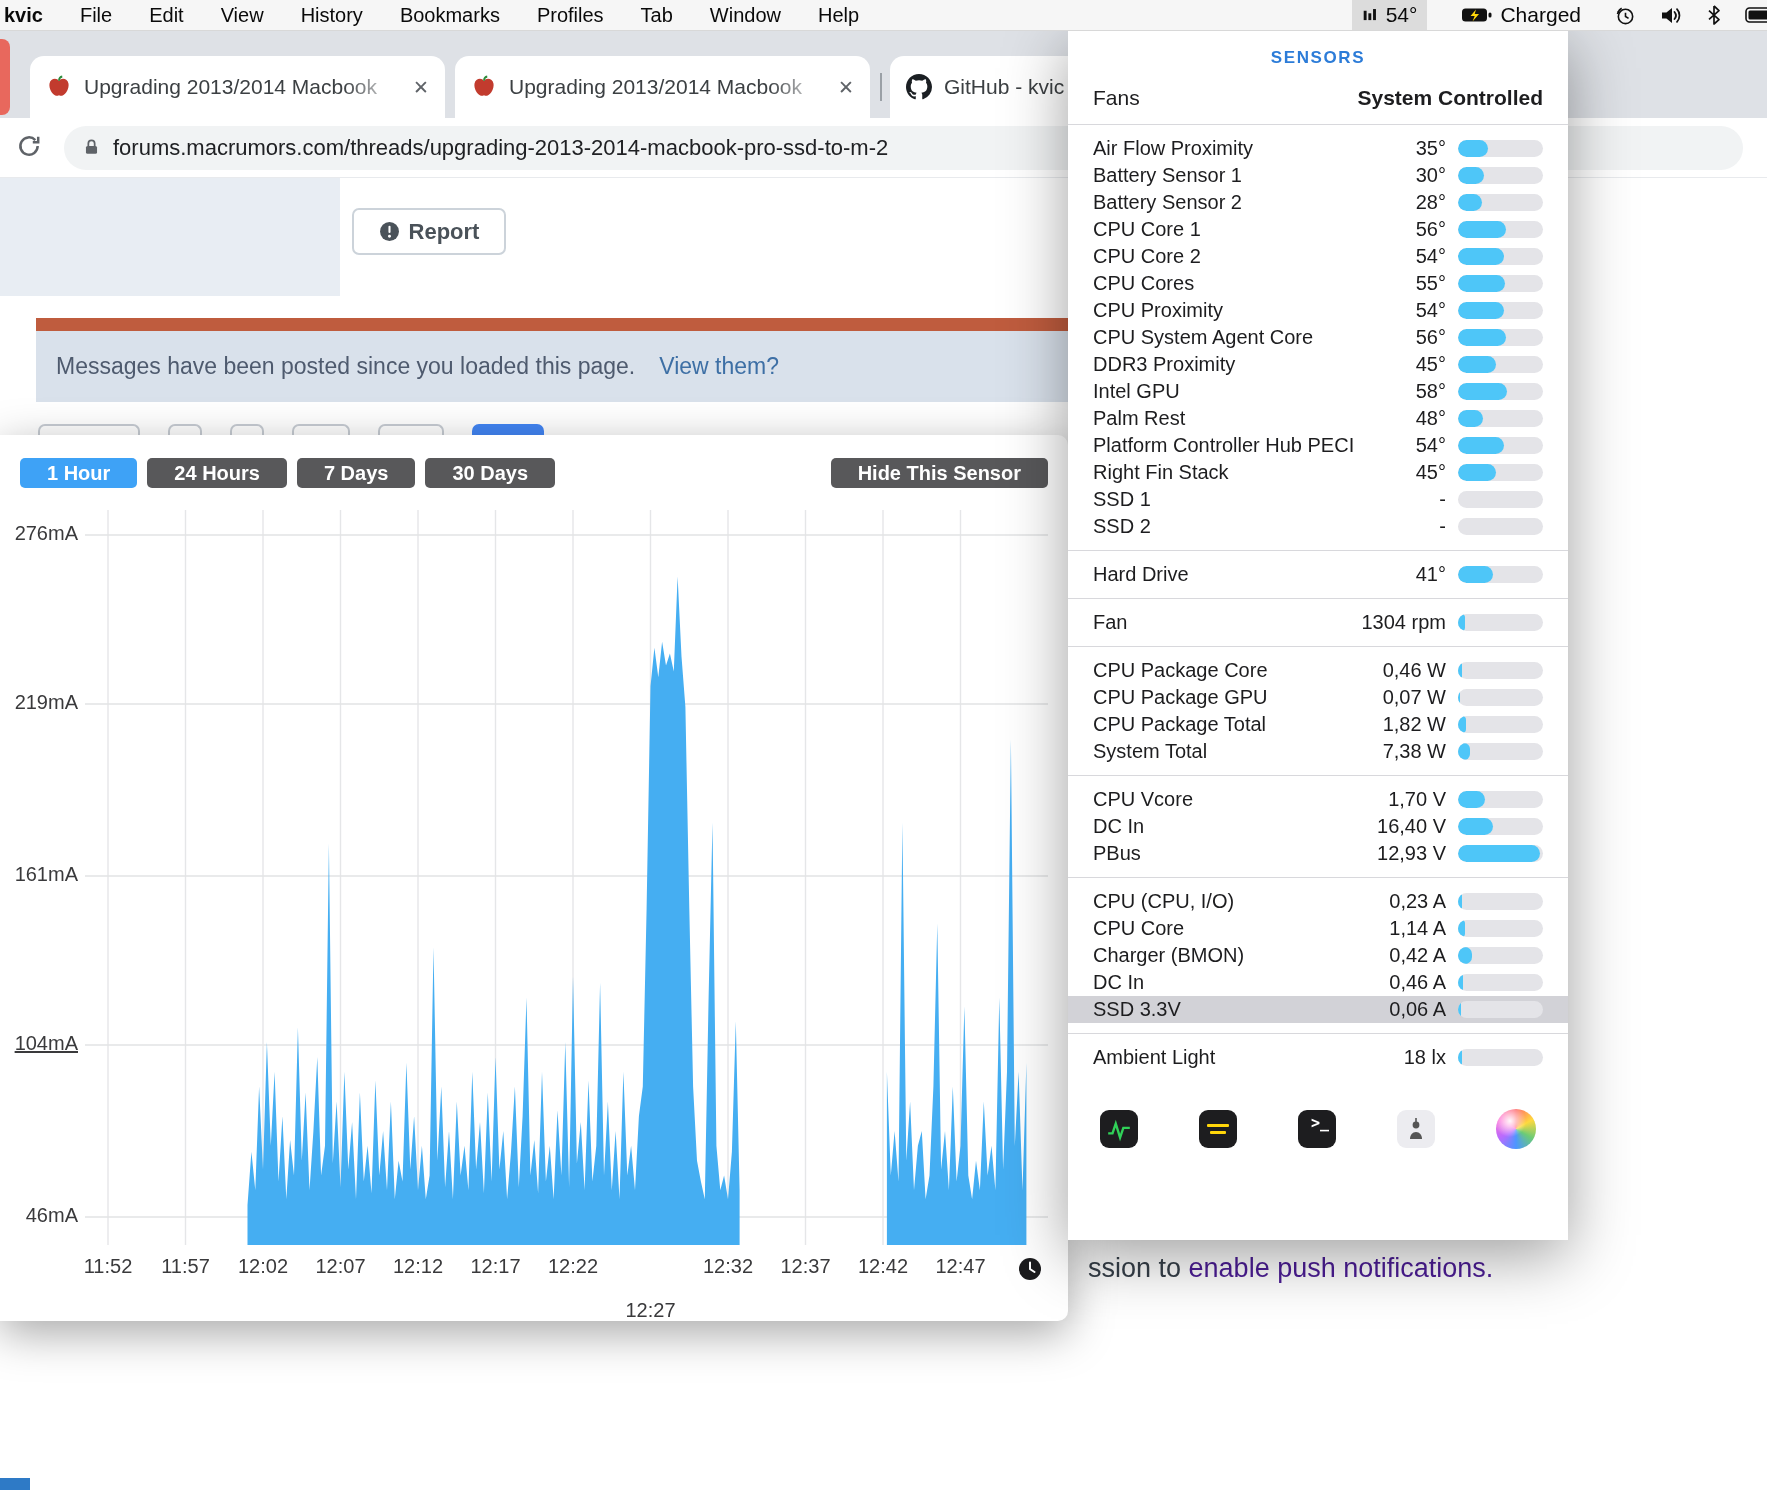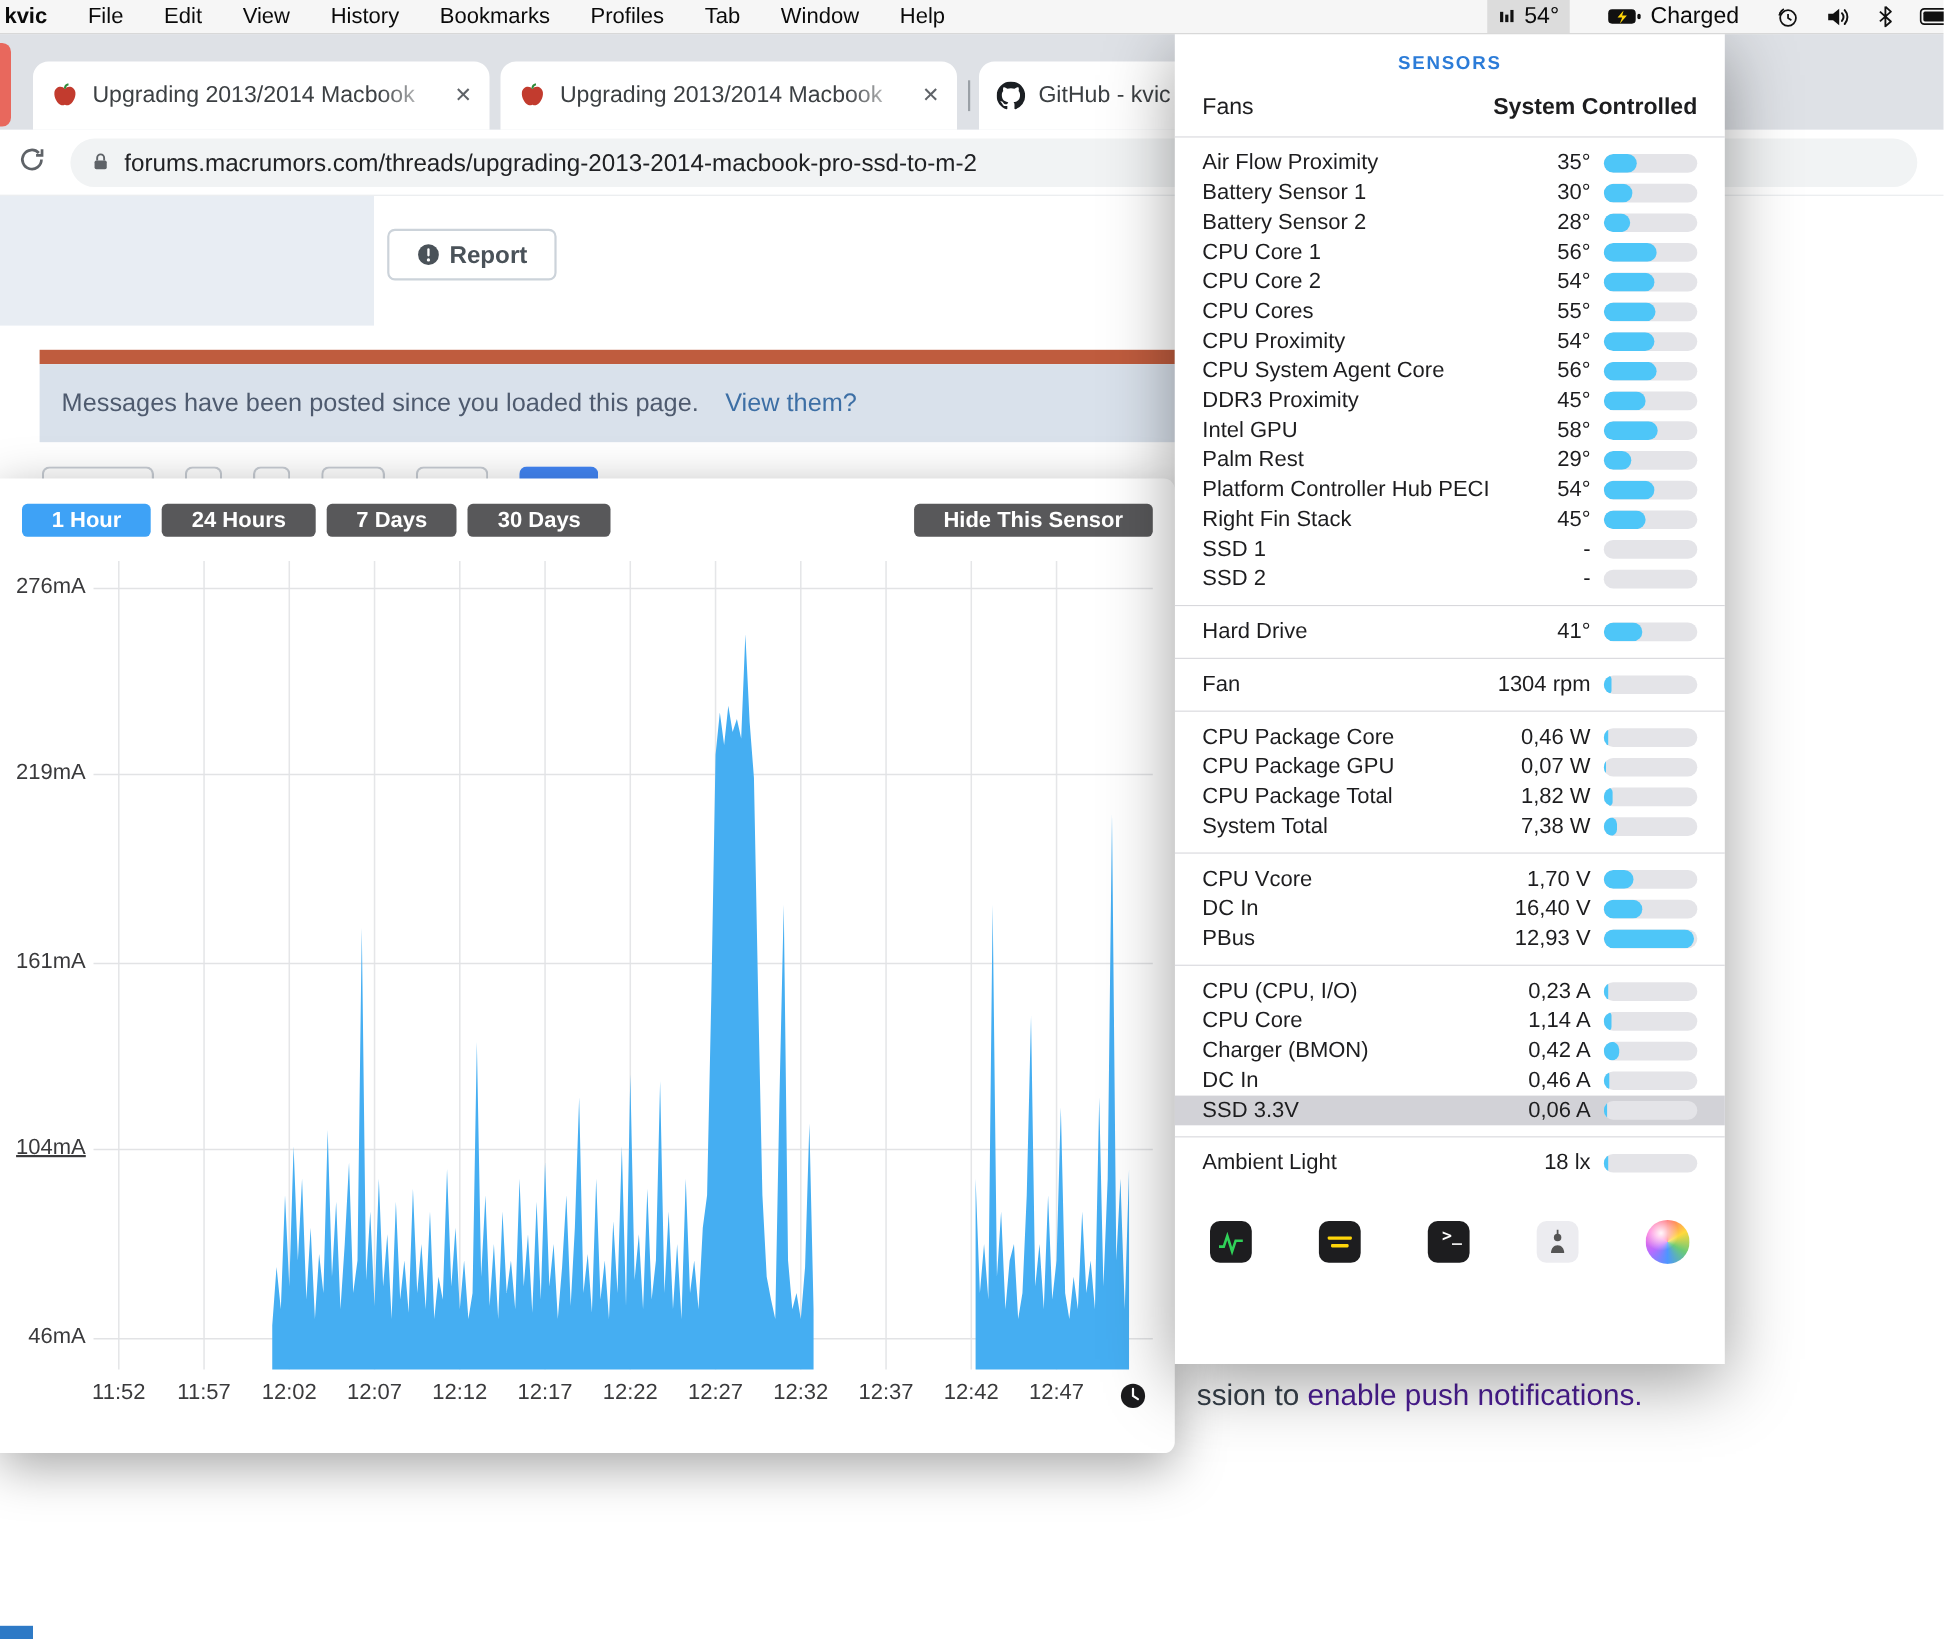--- a/index.html
+++ b/index.html
@@ -266,21 +266,21 @@
       <div class="ylabel" style="top: 769px;">46mA</div>
     </div>
   <div>
       <div class="xlabel" style="left: 66px;">11:52</div>
       <div class="xlabel" style="left: 143.5px;">11:57</div>
       <div class="xlabel" style="left: 221px;">12:02</div>
       <div class="xlabel" style="left: 298.5px;">12:07</div>
       <div class="xlabel" style="left: 376px;">12:12</div>
       <div class="xlabel" style="left: 453.5px;">12:17</div>
       <div class="xlabel" style="left: 531px;">12:22</div>
-      <div class="xlabel" style="left: 608.5px;">12:27</div>
+      <div class="xlabel" style="left: 608.5px; margin-top: 44px;">12:27</div>
       <div class="xlabel" style="left: 686px;">12:32</div>
       <div class="xlabel" style="left: 763.5px;">12:37</div>
       <div class="xlabel" style="left: 841px;">12:42</div>
       <div class="xlabel" style="left: 918.5px;">12:47</div>
     </div>
   <span class="clock-icon">
     <svg width="24" height="24" viewBox="0 0 24 24">
         <circle cx="12" cy="12" r="11" fill="#1b1b1d"></circle>
         <path d="M12 5.5V12l4.5 3" stroke="#fff" stroke-width="2" fill="none" stroke-linecap="round"></path>
       </svg>
@@ -360,21 +360,21 @@
         </div>
         <div class="sensor-row">
           <span class="s-label">Intel GPU</span>
           <span class="s-value">58°</span>
           <span class="gauge">
             <span class="gauge-fill" style="width:58%"></span>
           </span>
         </div>
         <div class="sensor-row">
           <span class="s-label">Palm Rest</span>
-          <span class="s-value">29°</span>
+          <span class="s-value">48°</span>
           <span class="gauge">
             <span class="gauge-fill" style="width:29%"></span>
           </span>
         </div>
         <div class="sensor-row">
           <span class="s-label">Platform Controller Hub PECI</span>
           <span class="s-value">54°</span>
           <span class="gauge">
             <span class="gauge-fill" style="width:54%"></span>
           </span>

